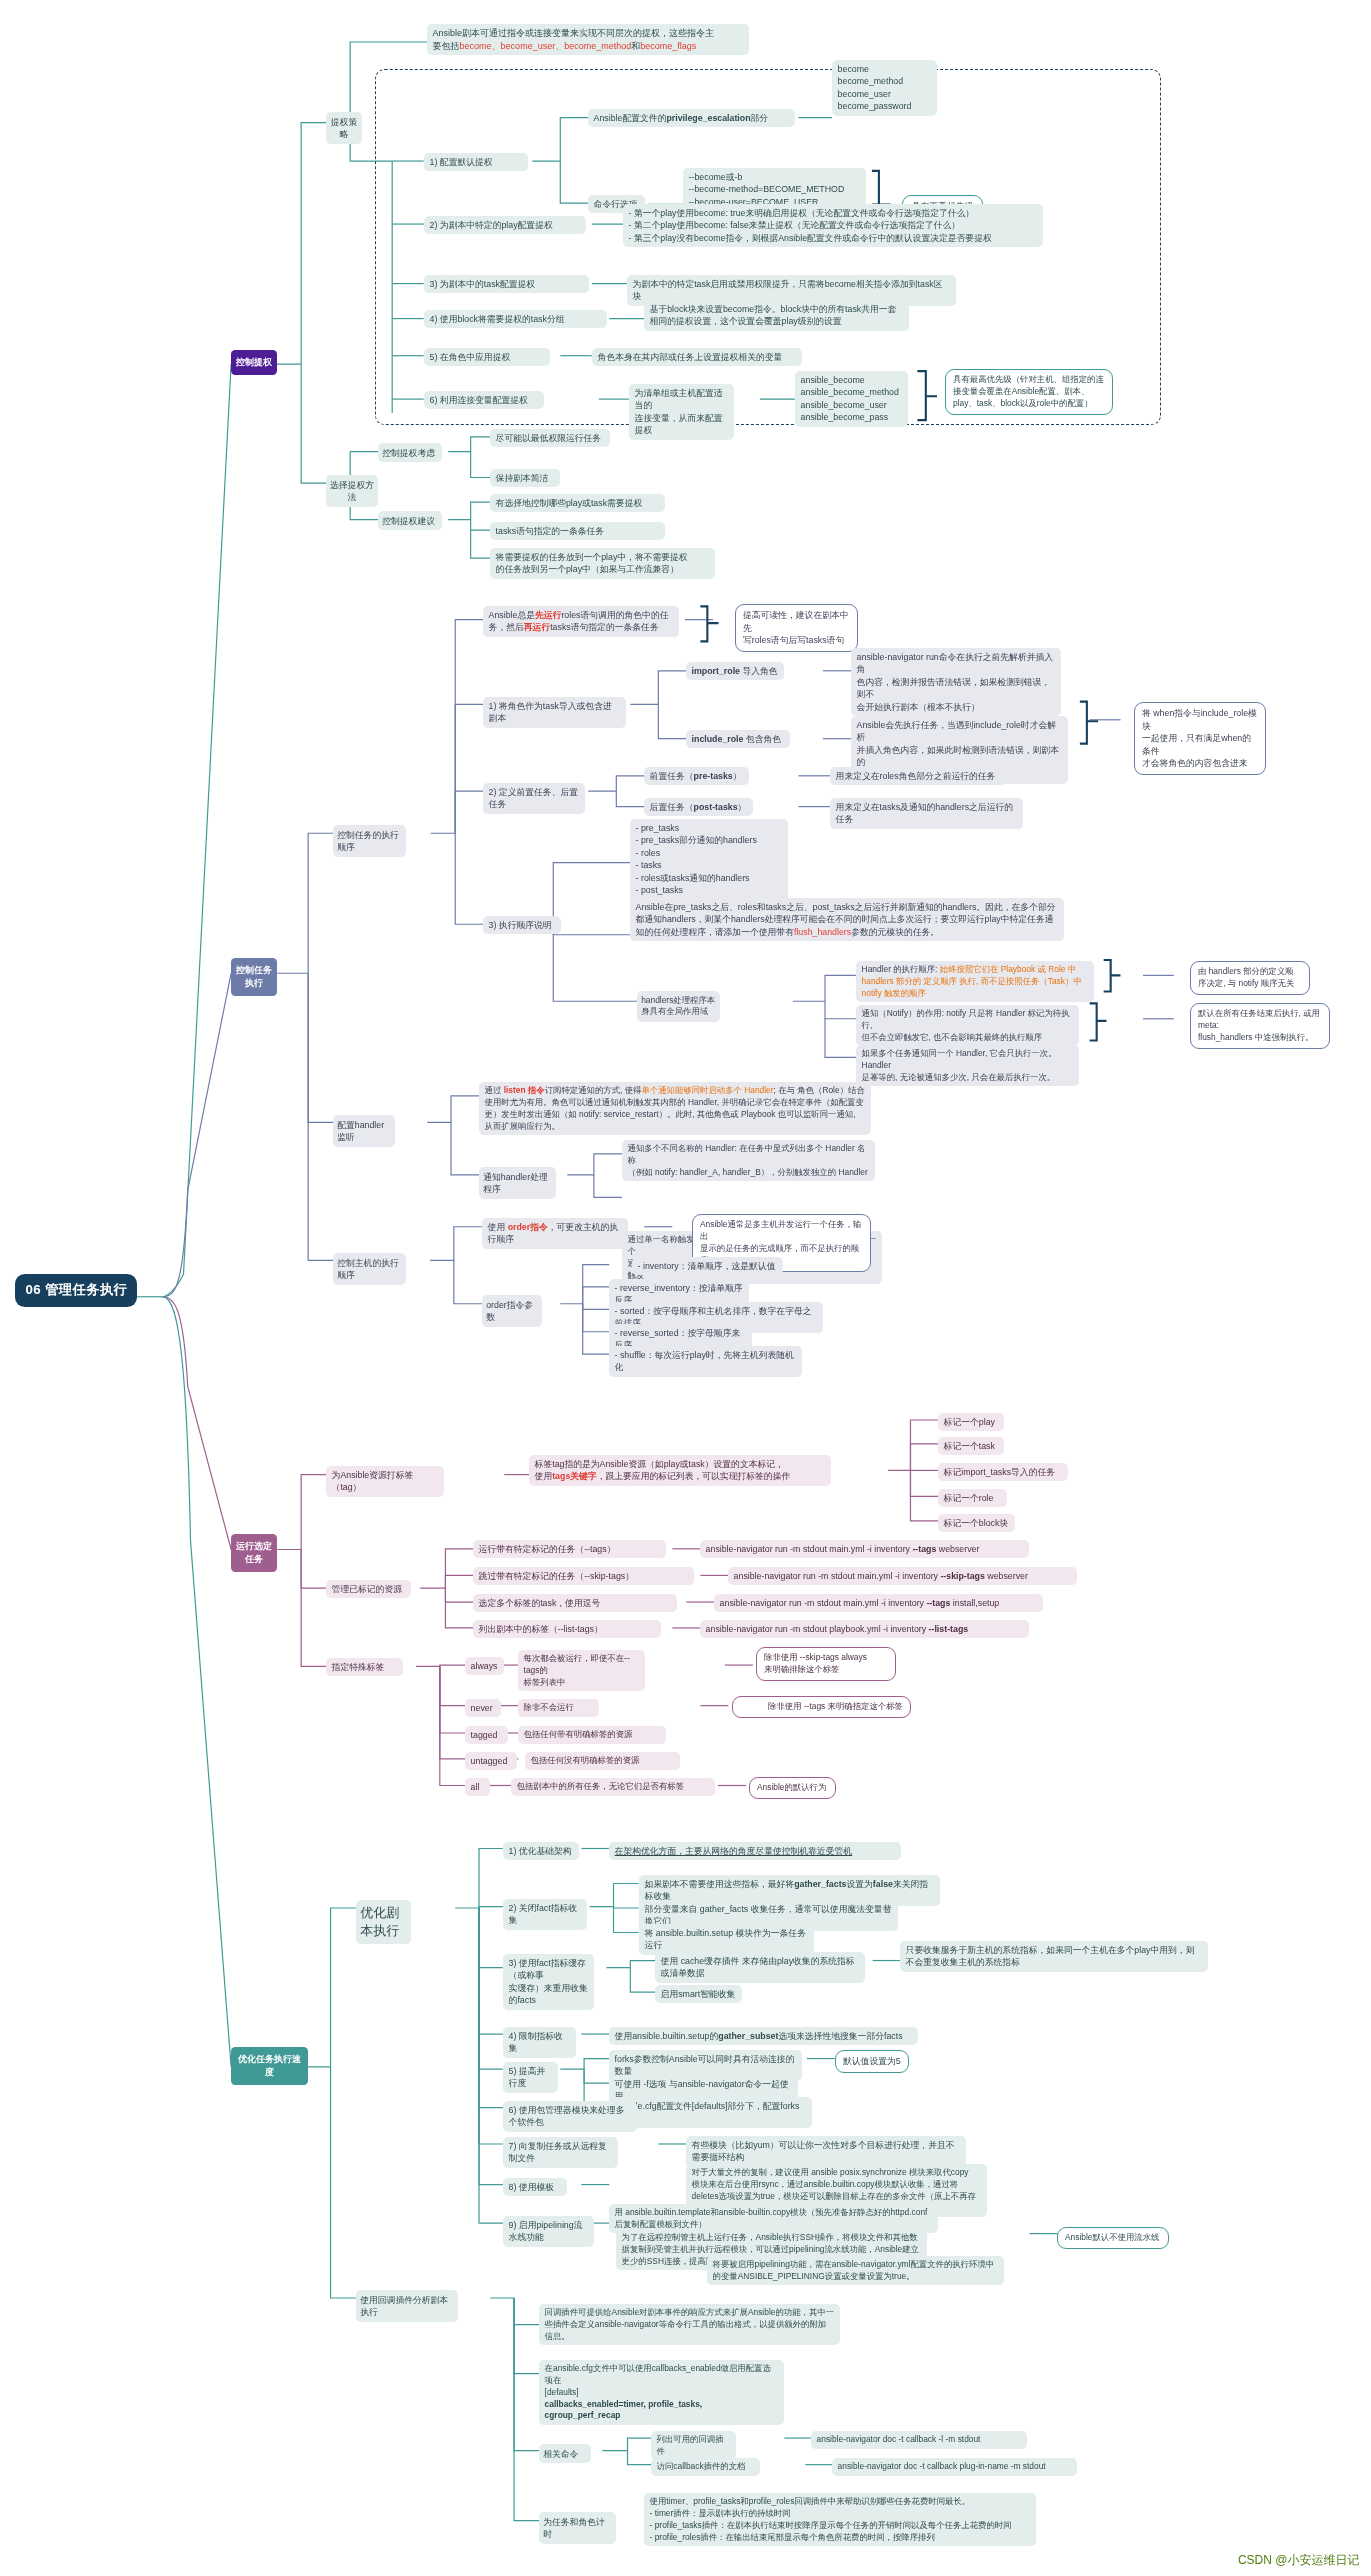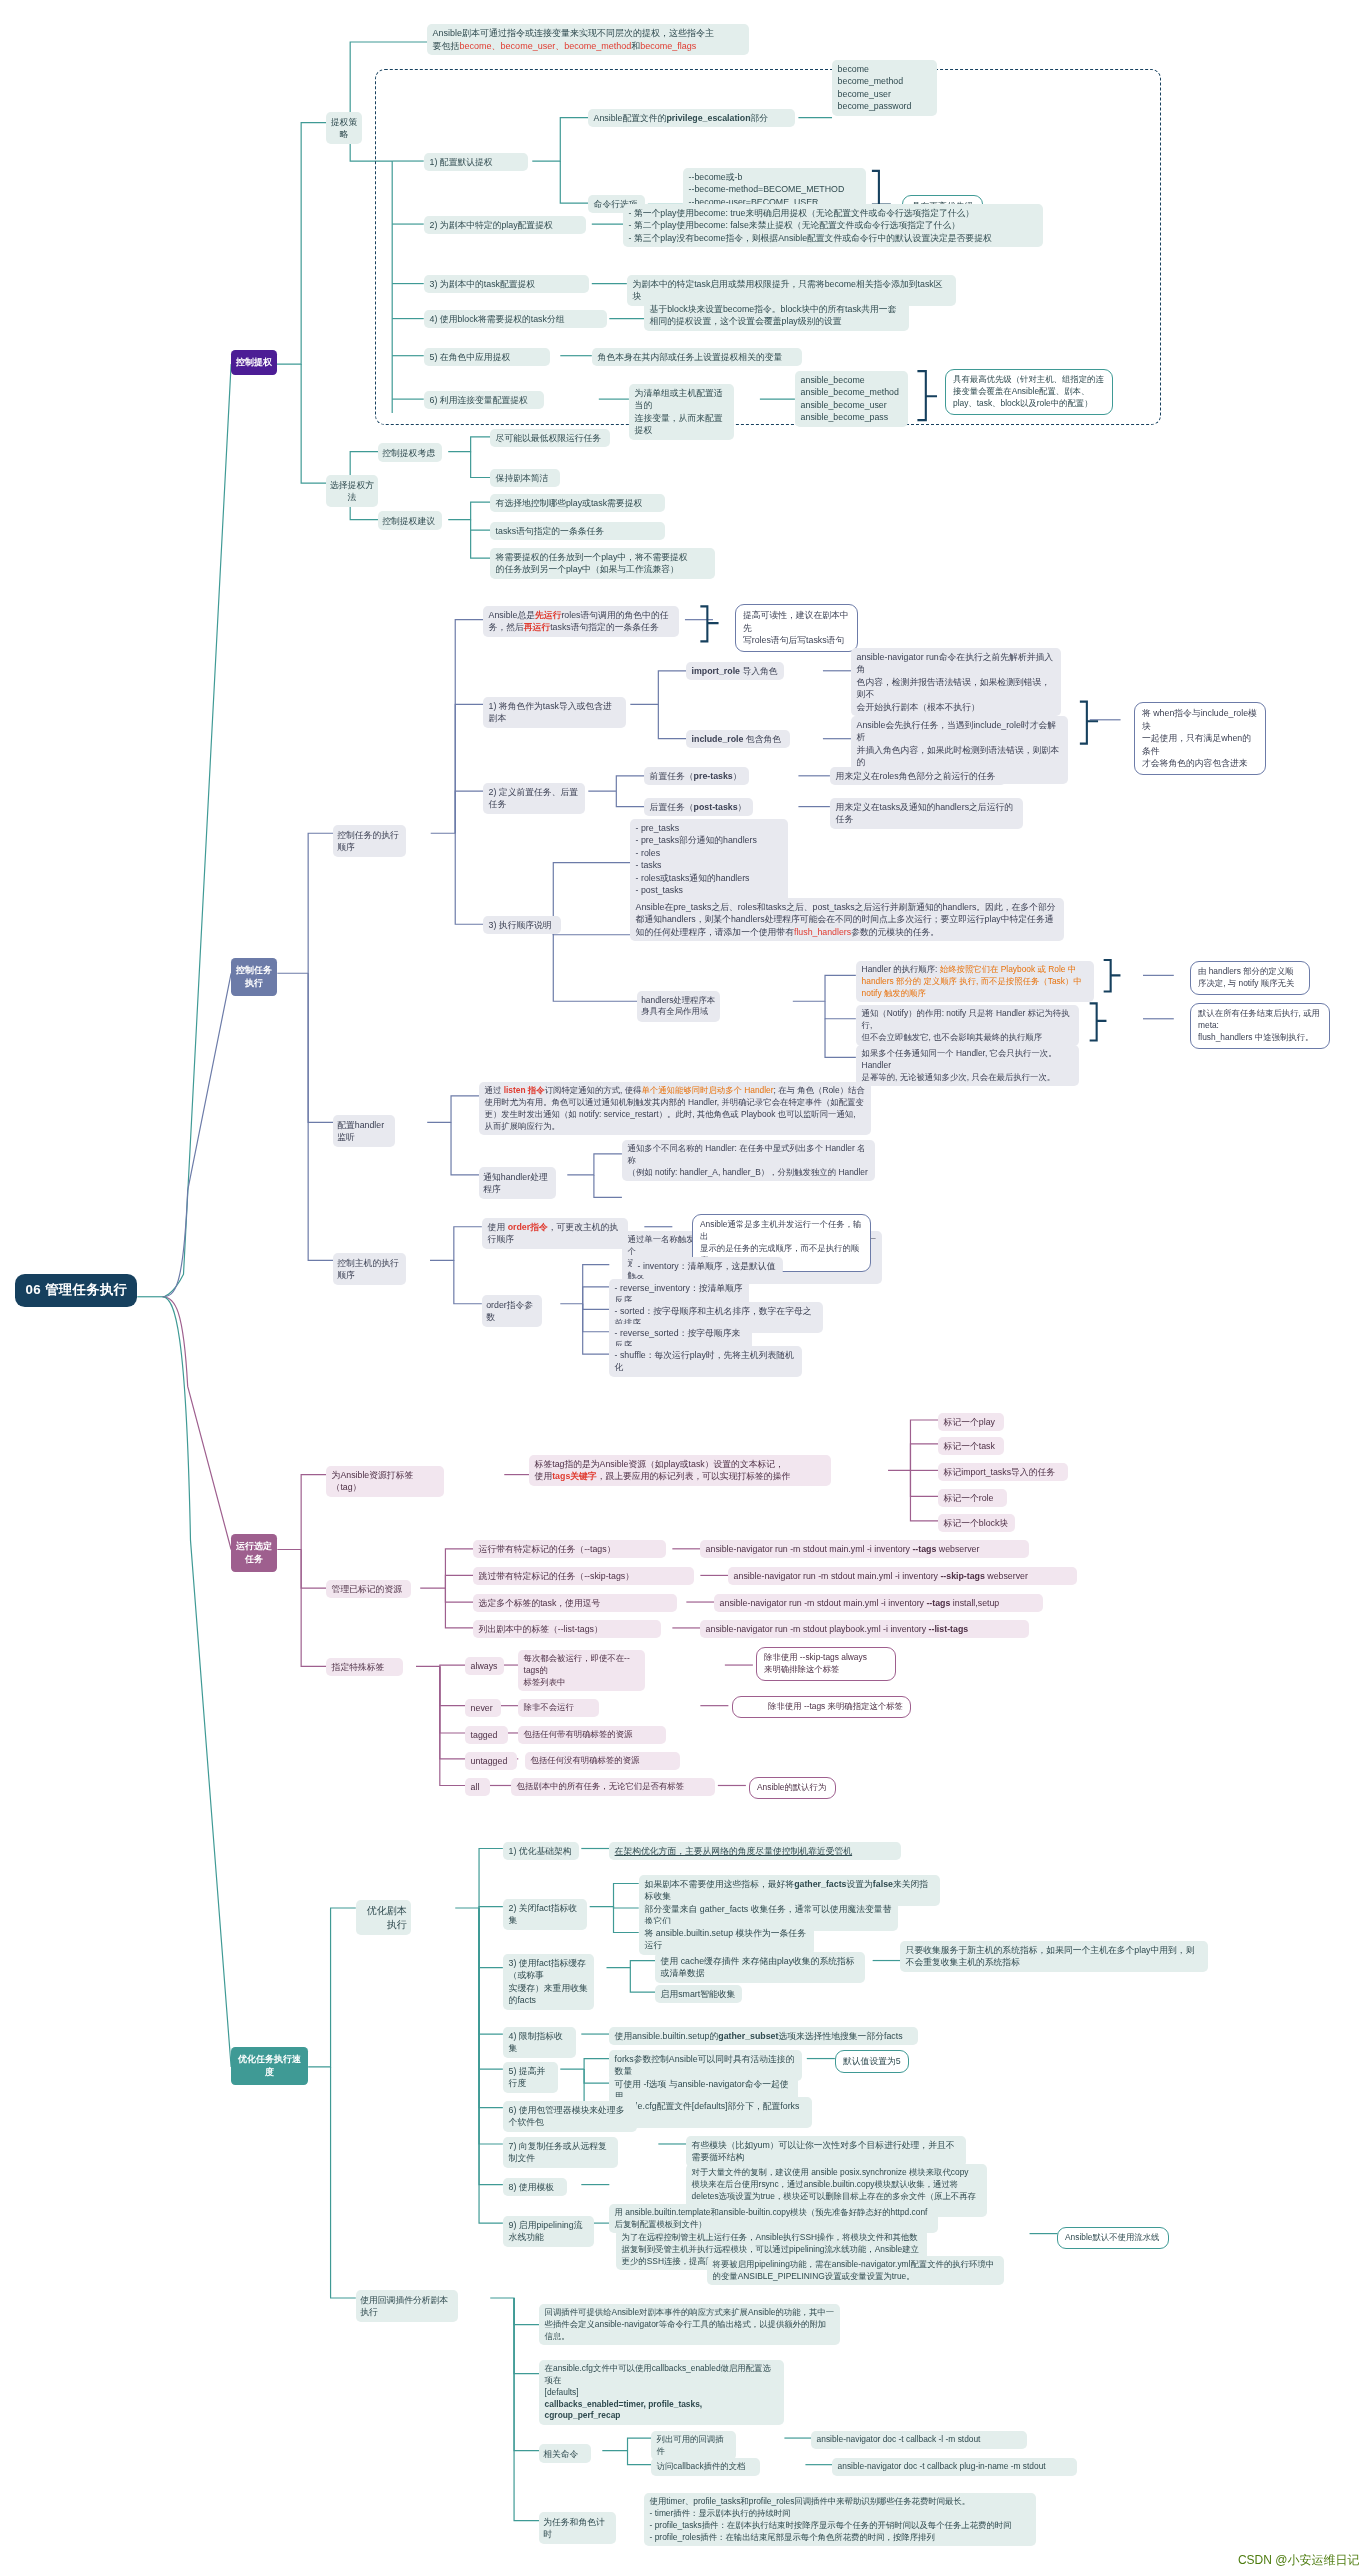--- a/index.html
+++ b/index.html
@@ -387,21 +387,21 @@
 <div class="node t-plum" style="left:465px; top:1726px; width:43px; font-size:8.8px;">tagged</div>
 <div class="node t-plum" style="left:518px; top:1726px; width:148px; font-size:8.4px;">包括任何带有明确标签的资源</div>
 <div class="node t-plum" style="left:465px; top:1752px; width:52px; font-size:8.8px;">untagged</div>
 <div class="node t-plum" style="left:525px; top:1752px; width:155px; font-size:8.4px;">包括任何没有明确标签的资源</div>
 <div class="node t-plum" style="left:465px; top:1778px; width:25px; font-size:8.8px;">all</div>
 <div class="node t-plum" style="left:511px; top:1778px; width:204px; font-size:8.4px;">包括剧本中的所有任务，无论它们是否有标签</div>
 <div class="node ol-plum" style="left:749px; top:1777px; width:87px; font-size:8.4px;">Ansible的默认行为</div>
 
 <div class="node l1 teal2" style="left:231px; top:2047px; width:77px; padding:6.3px 4.2px; font-size:9px;">优化任务执行速度</div>
 
-<div class="node t-teal" style="left:356px; top:1900px; width:55px; font-size:10px; padding:3.5px 4.2px; text-align:right;">优化剧本执行</div>
+<div class="node t-teal" style="left:356px; top:1900px; width:55px; font-size:13px; padding:3.5px 4.2px; text-align:left;">优化剧本执行</div>
 
 <div class="node t-teal" style="left:503px; top:1842px; width:76px; font-size:8.8px;">1)  优化基础架构</div>
 <div class="node t-teal" style="left:609px; top:1842px; width:292px; font-size:8.8px;text-decoration:underline;">在架构优化方面，主要从网络的角度尽量使控制机靠近受管机</div>
 
 <div class="node t-teal" style="left:503px; top:1899px; width:84px; font-size:8.8px;">2)  关闭fact指标收集</div>
 <div class="node t-teal" style="left:639px; top:1875px; width:301px; font-size:8.8px;">如果剧本不需要使用这些指标，最好将<b>gather_facts</b>设置为<b>false</b>来关闭指标收集</div>
 <div class="node t-teal" style="left:639px; top:1900px; width:259px; font-size:8.8px;">部分变量来自 gather_facts 收集任务，通常可以使用魔法变量替换它们</div>
 <div class="node t-teal" style="left:639px; top:1924px; width:175px; font-size:8.8px;">将 ansible.builtin.setup 模块作为一条任务运行</div>
 
 <div class="node t-teal" style="left:503px; top:1954px; width:91px; font-size:8.8px;">3)  使用fact指标缓存（或称事

